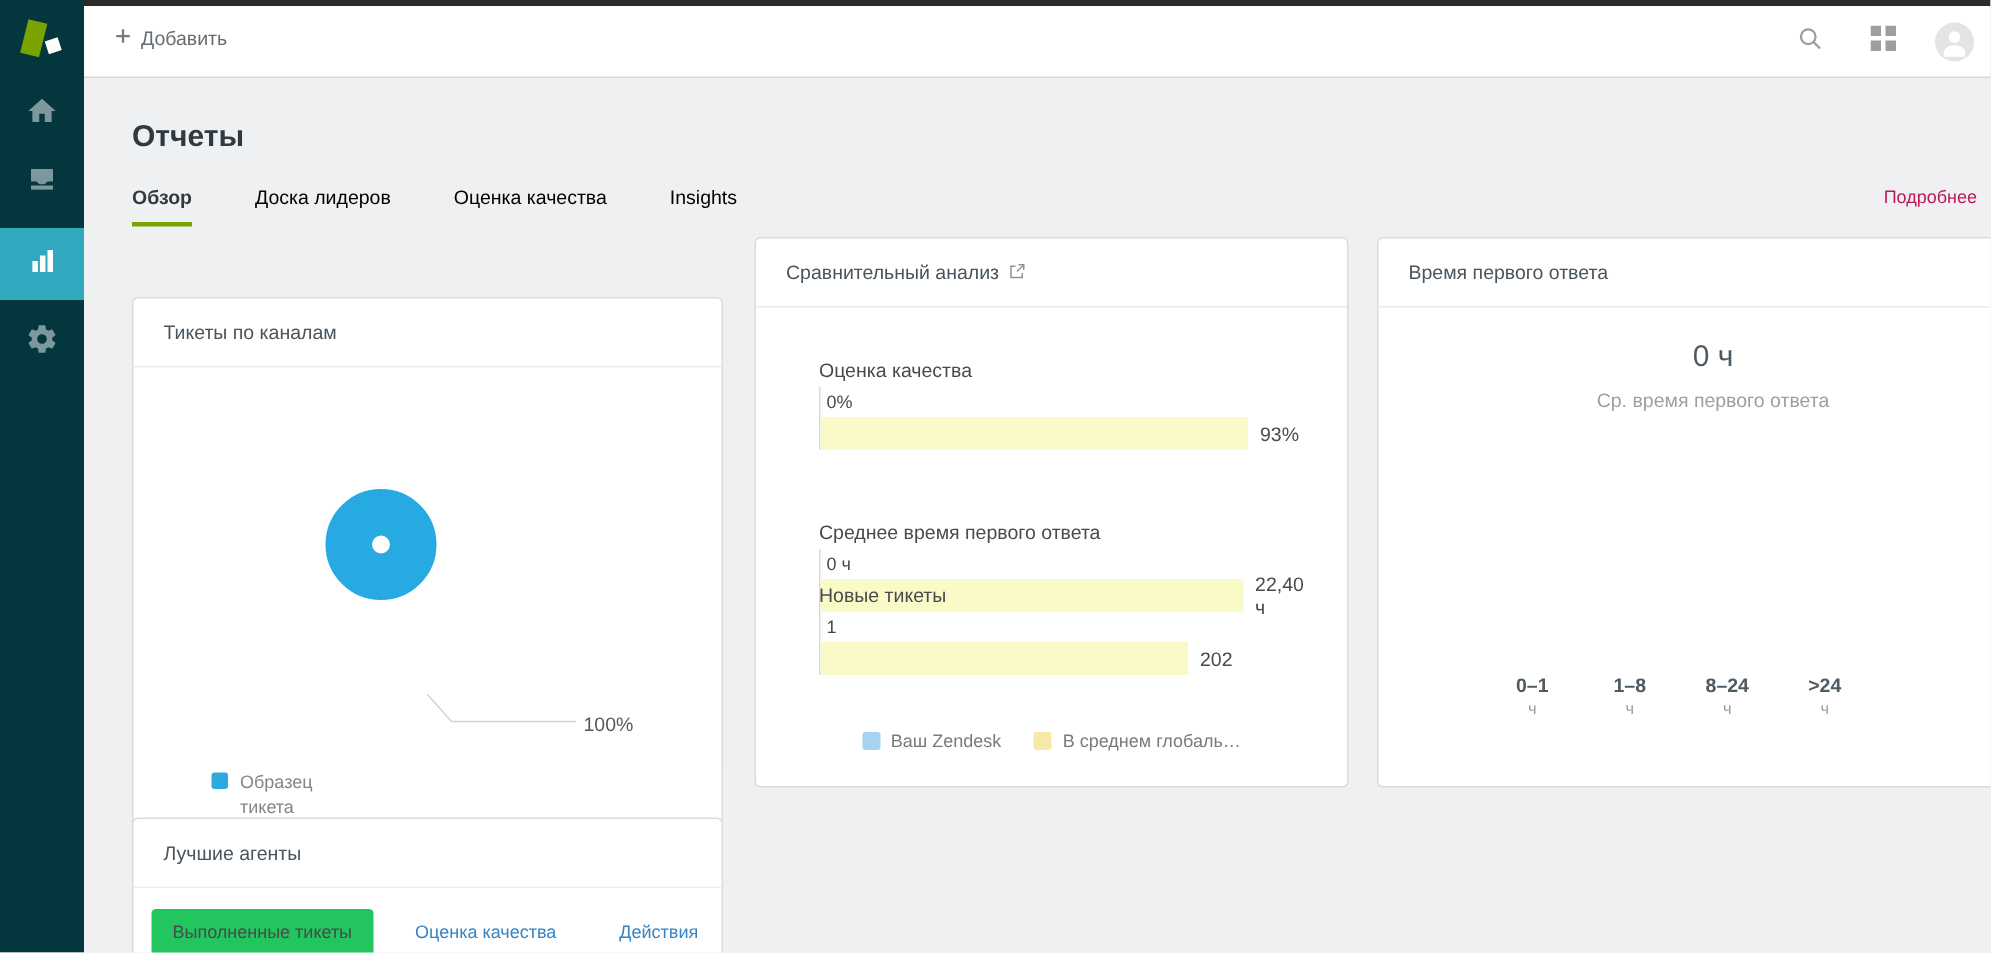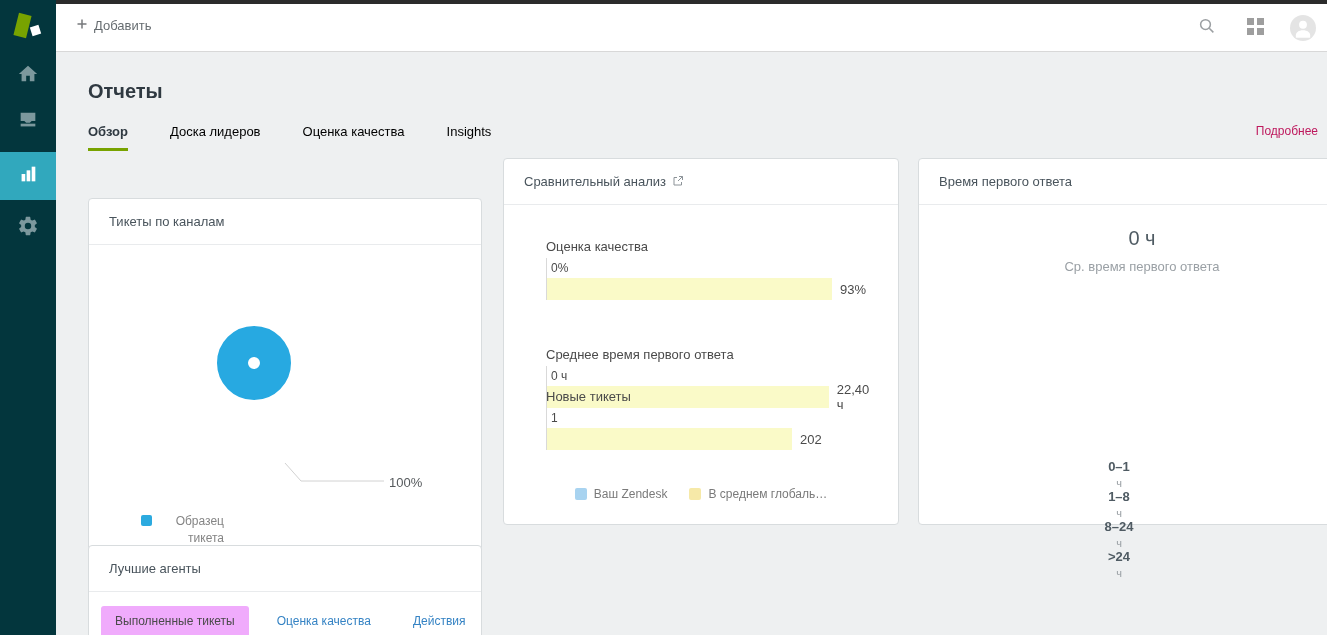--- a/index.html
+++ b/index.html
@@ -44,50 +44,50 @@
   .card-header { height:46px; padding:15px 20px 0 20px; border-bottom:1px solid #e9ebed; font-size:13px; color:#49545c; display:flex; align-items:flex-start; gap:6px; }
   #card-tickets { left:88px; top:158px; width:394px; height:367px;margin-top:40px; }
   #card-benchmark { left:503px; top:158px; width:396px; height:367px; }
   #card-first-reply { left:918px; top:158px; width:448px; height:367px; }
   #card-top-agents { left:88px; top:545px; width:394px; height:160px; }
 
   
   .donut-ring { position:absolute; left:128px; top:127px; width:74px; height:74px; border:31px solid #27a9e1; border-radius:50%; }
   .donut-svg { position:absolute; left:0; top:0; pointer-events:none; }
   .donut-label { position:absolute; left:300px; top:276px; font-size:13px; color:#55595c; }
-  .donut-legend { position:absolute; left:52px; top:314px; display:flex; gap:8px;text-align:right; }
+  .donut-legend { position:absolute; left:52px; top:314px; display:flex; gap:8px; }
   .donut-legend .swatch { width:11px; height:11px; background:#2caadf; border-radius:2px; flex:0 0 auto; margin-top:2px; }
   .donut-legend .ltext { width:64px; font-size:12px; line-height:17px; color:#858585; }
 
   
   .bm-group { position:absolute; left:42px; right:20px; }
   .bm-label { font-size:13px; color:#4a4a4a; margin-bottom:4px; }
   .bm-plot { border-left:1px solid #d9d9d9; }
   .bm-yours { height:20px; font-size:12px; color:#4a4a4a; padding-left:4px; display:flex; align-items:center; }
   .bm-row { height:22px; display:flex; align-items:center; }
   .bm-bar { height:22px; background:#fafac8; }
   .bm-val { font-size:13px; color:#4a4a4a; margin-left:8px; }
   .bm-legend { position:absolute; left:0; right:0; top:328px; display:flex; justify-content:center; gap:22px; }
   .bm-legend .item { display:flex; align-items:center; gap:7px; font-size:12px; color:#7a7a7a; }
   .bm-legend .sw { width:12px; height:12px; border-radius:2px; }
   .sw-blue { background:#a8d3f0; }
   .sw-yellow { background:#f6e9a8; }
 
   
   .fr-value { position:absolute; left:0; right:0; top:68px; text-align:center; font-size:20px; color:#4f5b63; }
   .fr-caption { position:absolute; left:0; right:0; top:100px; text-align:center; font-size:13px; color:#9aa0a5; }
-  .fr-buckets { position:absolute; left:70px; top:300px; width:260px; display:flex;flex-direction:column; }
+  .fr-buckets { position:absolute; left:70px; top:290px; width:260px; display:flex; }
   .fr-bucket { flex:1; text-align:center; }
   .fr-range { font-size:13px; font-weight:bold; color:#4f5b63; }
   .fr-unit { font-size:11px; color:#9aa0a5; margin-top:3px; }
 
   
   .ta-tabs { position:absolute; left:12px; top:60px; display:flex; align-items:center; }
   .ta-tab { font-size:12px; padding:8px 14px; cursor:pointer; color:#3583c4; }
-  .ta-tab.active { background:#f0abfc; color:#4a4a4a; border-radius:3px 3px 0 0; }
+  .ta-tab.active { background:#22c55e; color:#4a4a4a; border-radius:3px 3px 0 0; }
   .ta-tab + .ta-tab { margin-left:14px; }
 </style>
 </head>
 <body>
 
 <div class="sidebar">
   <div class="logo">
     <div class="green-rect"></div>
     <div class="white-square"></div>
   </div>

